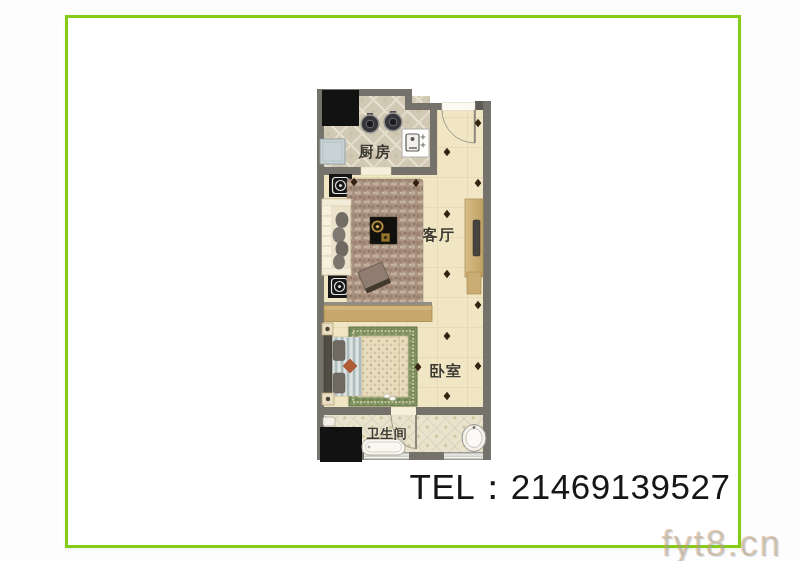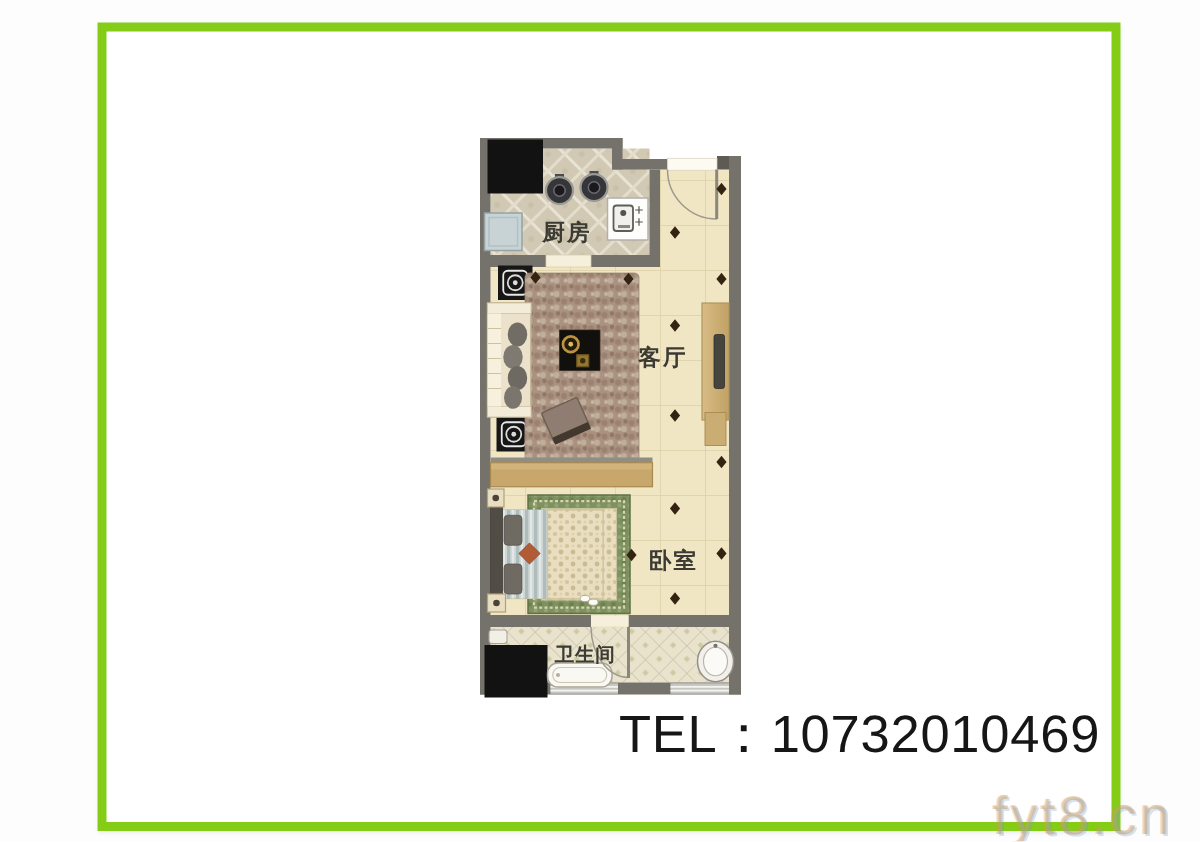--- a/index.html
+++ b/index.html
@@ -3,21 +3,21 @@
 <meta charset="utf-8">
 <style>
   html,body{margin:0;padding:0;}
   .page{
     position:relative;width:800px;height:561px;
     background:#fdfdfd;overflow:hidden;
     font-family:"Liberation Sans",sans-serif;
   }
   .card{
     position:absolute;left:65px;top:15px;width:670px;height:527px;
-    background:#ffffff;border:6px solid #84cc16;
+    background:#ffffff;border:3px solid #84cc16;
     box-shadow:0 1px 3px rgba(0,0,0,0.07);
   }
   .floorplan{position:absolute;left:249px;top:69px;width:174px;height:375px;}
   .room-label{
     font-family:"Liberation Sans",sans-serif;
     font-weight:600;fill:#3b3a33;
   }
   .contact{
     position:absolute;left:330px;top:449px;width:344px;
     text-align:center;color:#161616;
@@ -254,18 +254,18 @@
         <use xlink:href="#dm" href="#dm" x="130" y="309"></use>
       </g>
 
       <text x="58" y="70" text-anchor="middle" font-size="15" letter-spacing="1.5" class="room-label">厨房</text>
       <text x="122" y="153" text-anchor="middle" font-size="15" letter-spacing="1.5" class="room-label">客厅</text>
       <text x="129" y="288.5" text-anchor="middle" font-size="15" letter-spacing="1.5" class="room-label">卧室</text>
       <text x="70" y="350.5" text-anchor="middle" font-size="13" letter-spacing="0.5" class="room-label">卫生间</text>
     </svg>
 
     <div class="contact">
-      <div class="line">TEL：10732010469</div>
+      <div class="line">TEL：21469139527</div>
     </div>
   </div>
 
   <div class="watermark">fyt8.cn</div>
 </div>
 
 </body></html>

